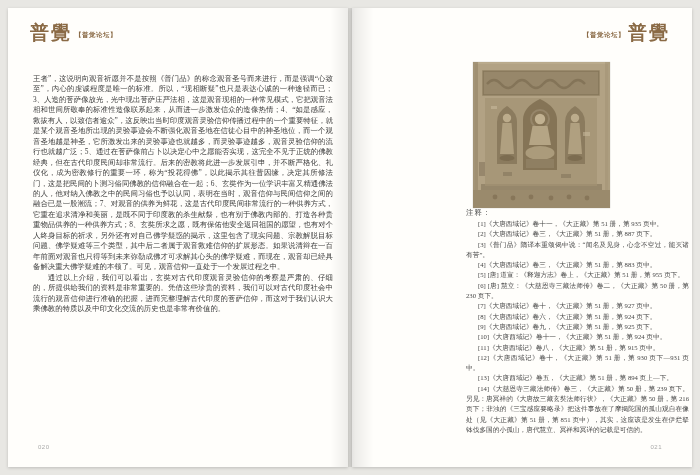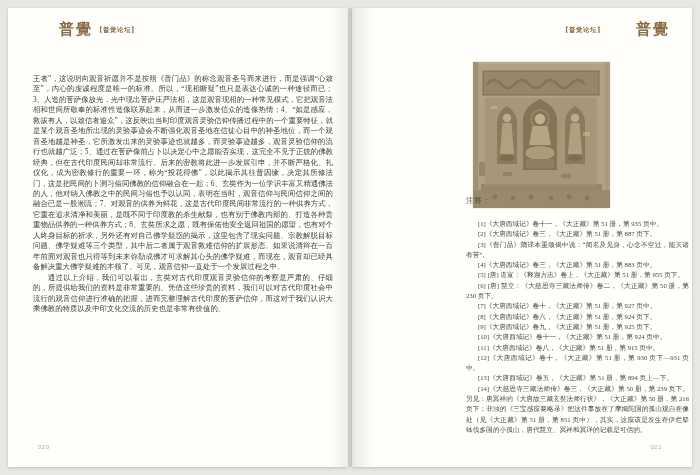--- a/index.html
+++ b/index.html
@@ -19,39 +19,39 @@
   .page.right{left:352px;}
   .gutter{
     position:absolute;top:8px;left:330px;width:44px;height:459px;
     background:linear-gradient(to right,rgba(0,0,0,0) 0%,rgba(0,0,0,0.07) 42%,rgba(0,0,0,0.10) 50%,rgba(0,0,0,0.07) 58%,rgba(0,0,0,0) 100%);
     pointer-events:none;z-index:5;
   }
   .header-l{position:absolute;left:22px;top:12px;white-space:nowrap;}
   .header-r{position:absolute;right:22px;top:12px;white-space:nowrap;text-align:right;}
   .logo{
     font-family:"DejaVu Serif","Liberation Serif",serif;
-    font-weight:bold;font-size:15px;color:#8a6a45;letter-spacing:2px;margin-left:29px;
+    font-weight:bold;font-size:19px;color:#8a6a45;letter-spacing:2px;
   }
   .forum{
     font-size:6.5px;color:#8a6a45;font-weight:bold;
     position:relative;top:-2px;margin:0 3px;letter-spacing:0.5px;
   }
   .body-text{
     position:absolute;left:25px;top:66px;width:300px;
     font-size:7.4px;line-height:10.45px;color:#3c3c3c;
     text-align:justify;
   }
   .body-text p{margin:0;}
   .body-text p.indent{text-indent:14.8px;}
   .photo{
     position:absolute;left:121px;top:54px;width:137px;height:146px;
     box-shadow:0 0 1px rgba(0,0,0,0.3);
   }
   .notes-title{
-    position:absolute;left:114px;top:188px;
+    position:absolute;left:114px;top:200px;
     font-size:7.4px;color:#4a4a4a;letter-spacing:1px;
   }
   .notes{
     position:absolute;left:114px;top:211px;width:223px;
     font-size:6.7px;line-height:10.3px;color:#474747;
     text-align:justify;
   }
   .notes p{margin:0;text-indent:12px;}
   .pagenum{
     position:absolute;bottom:17px;font-size:6px;color:#a9a9a9;

